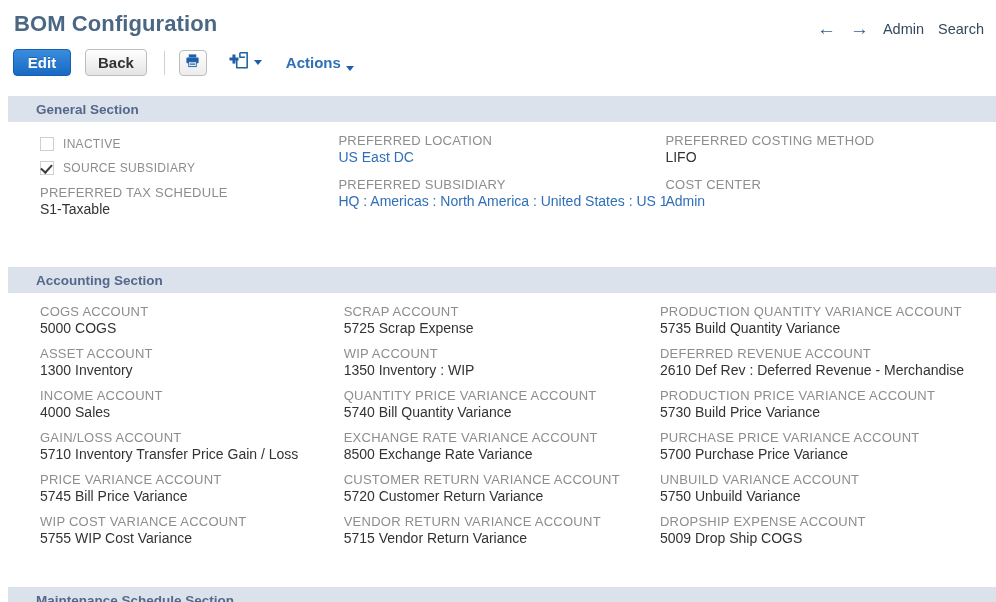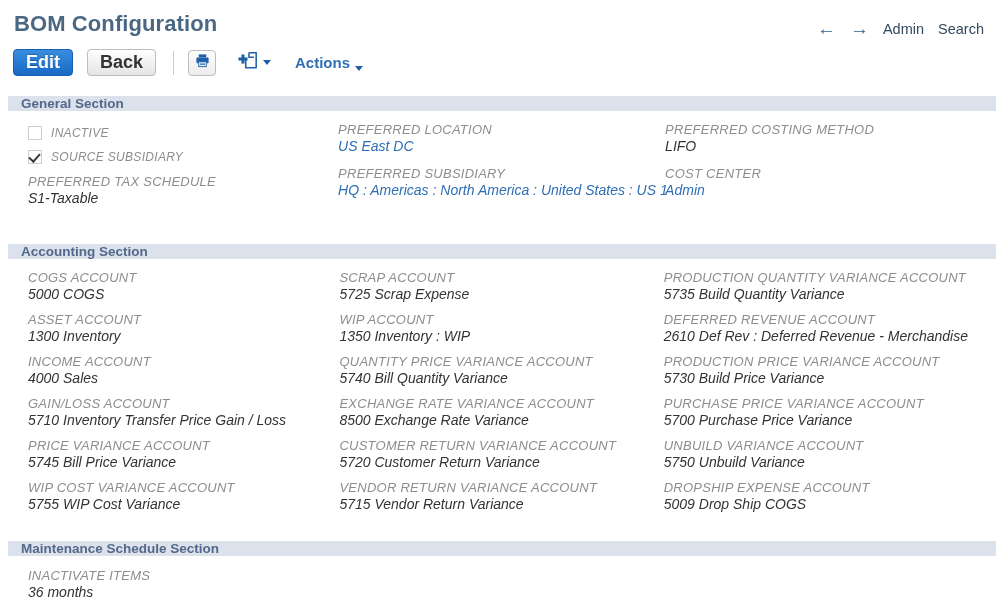--- a/index.html
+++ b/index.html
@@ -63,21 +63,21 @@
     top: 41px;
     display: flex;
     align-items: center;
   }
   .btn {
     box-sizing: border-box;
     height: 27px;
     min-width: 58px;
     padding: 0 12px;
     border-radius: 4px;
-    font-size: 18px;
+    font-size: 15px;
     font-weight: bold;
     display: inline-flex;
     align-items: center;
     justify-content: center;
     cursor: pointer;
     white-space: nowrap;
   }
   .btn-primary {
     background: linear-gradient(to bottom, #3a8ddd 0%, #1769c4 100%);
     border: 1px solid #1560b0;
@@ -130,37 +130,36 @@
   .actions-label {
     color: #2f6fb5;
     font-size: 15px;
     font-weight: bold;
   }
 
   
   .section-band {
     box-sizing: border-box;
     margin-left: 8px;
-    height: 15px;
+    height: 26px;
     background: #dce2ec;
     display: flex;
-    align-items: flex-end;
-    padding-left: 13px;
+    align-items: center;
+    padding-left: 28px;
   }
   .section-band-title {
     font-size: 13.5px;
     font-weight: bold;
     color: #53688a;
     white-space: nowrap;
   }
 
   .section-body {
-    padding: 4px;
+    padding: 16px;
     position: relative;
-    font-style: italic;
   }
 
   .cols {
     display: flex;
     position: relative;
   }
   .col {
     box-sizing: border-box;
   }
   .col-1 { width: 338px; padding-left: 24px; }

